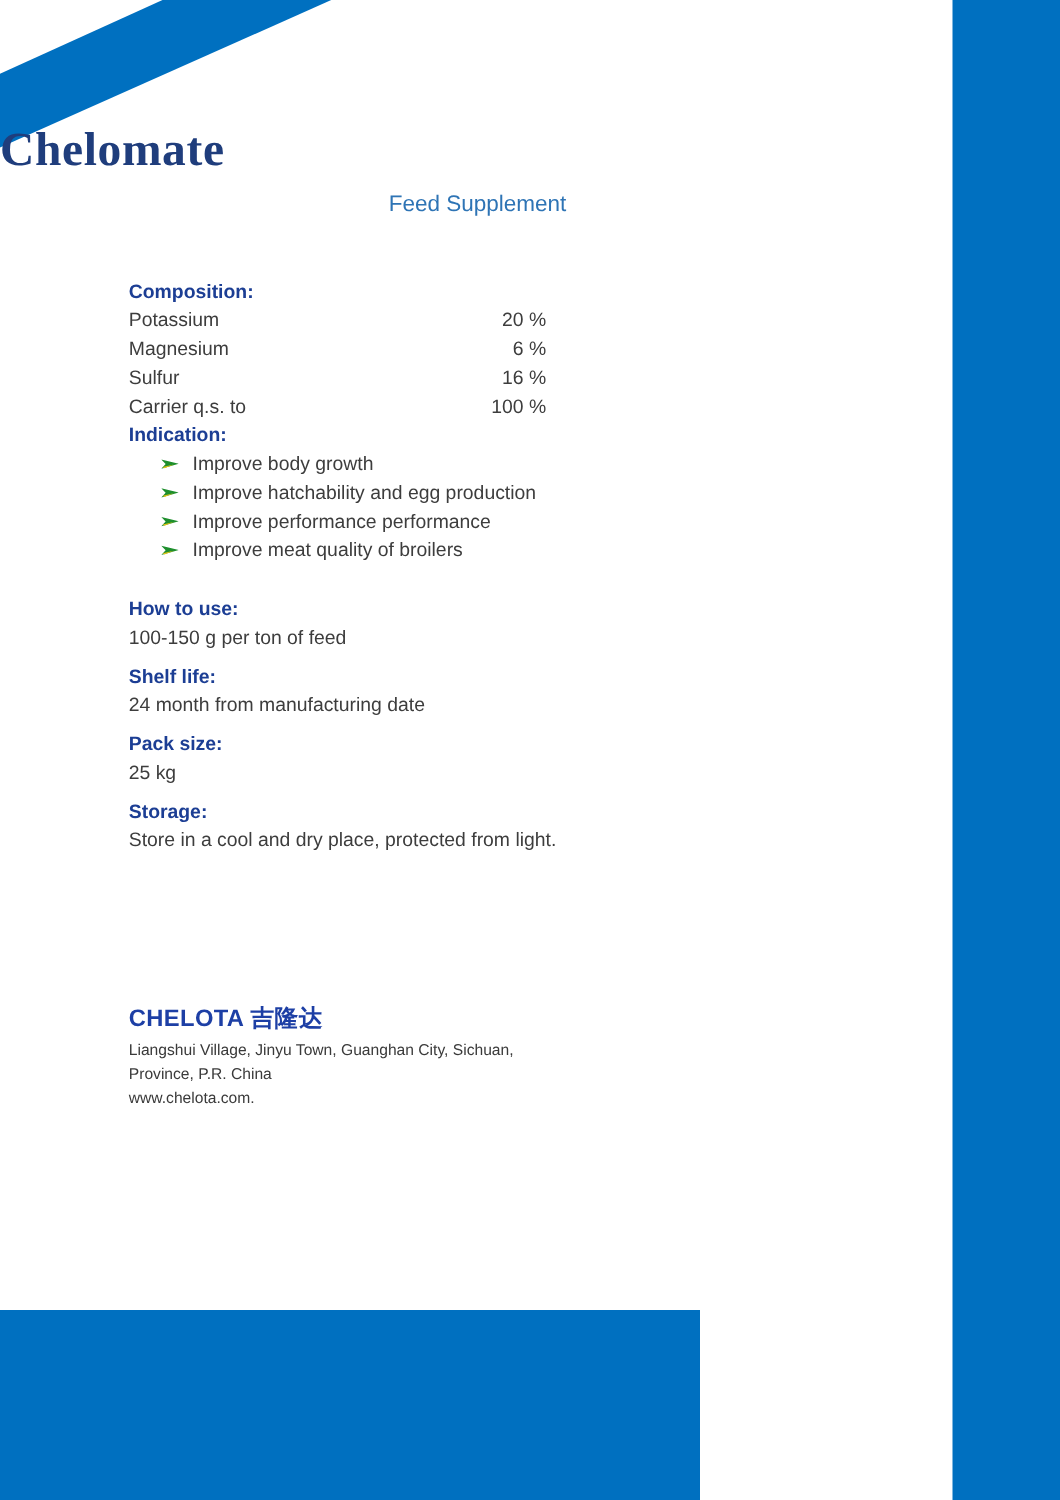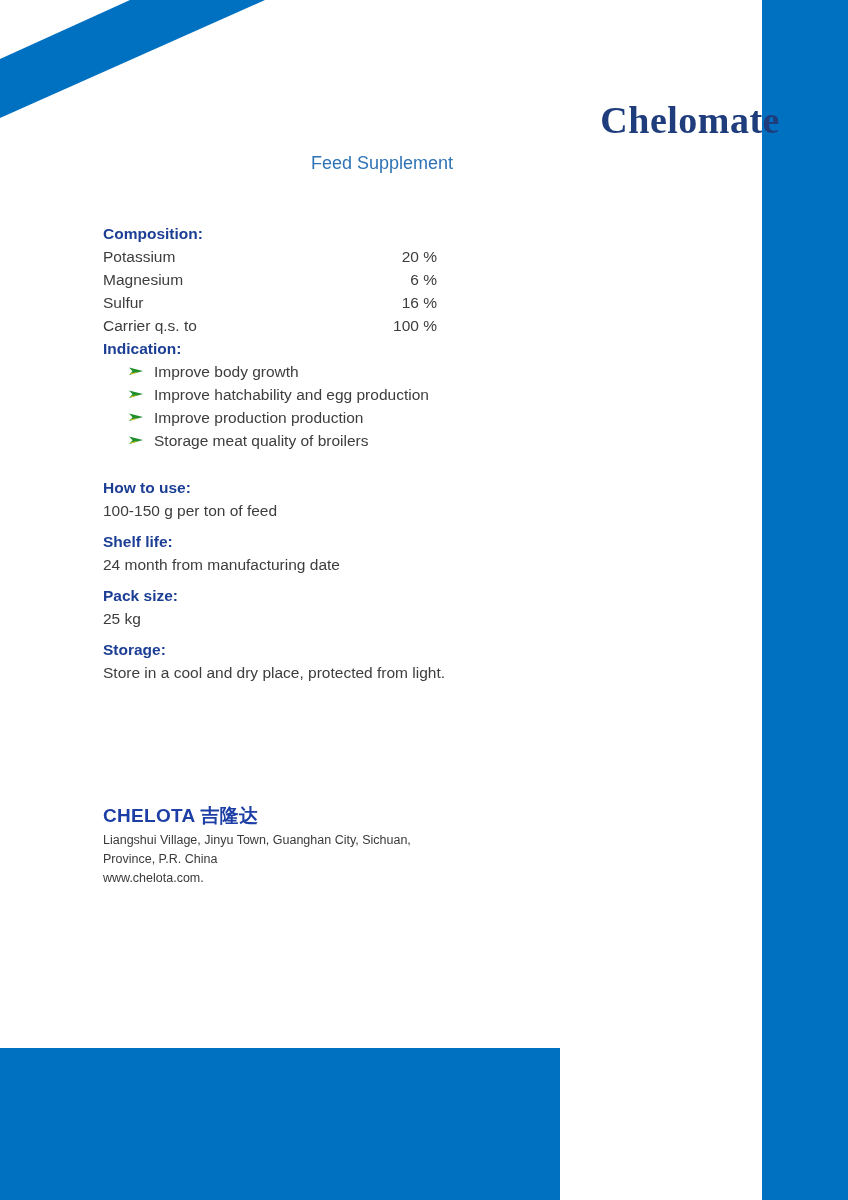--- a/index.html
+++ b/index.html
@@ -18,21 +18,21 @@
     position:relative;width:848px;height:1200px;margin:0 auto;
     background:#ffffff;overflow:hidden;
     font-family:"Liberation Sans",sans-serif;
   }
   
   .corner-band{position:absolute;left:0;top:0;display:block;}
   .right-bar{position:absolute;left:762px;top:0;width:86px;height:1200px;background:var(--accent-blue);}
   .bottom-rect{position:absolute;left:0;top:1048px;width:560px;height:152px;background:var(--accent-blue);}
   
   .title{
-    position:absolute;top:98px;left:0;width:780px;margin:0;text-align:right;
+    position:absolute;top:98px;left:0;width:780px;margin:0;text-align:left;
     font-family:"Liberation Serif",serif;font-size:38px;font-weight:bold;
     color:var(--title-navy);letter-spacing:.5px;
   }
   .subtitle{
     position:absolute;top:153px;left:0;width:764px;text-align:center;
     font-size:18px;color:var(--subtitle-blue);
   }
   
   .content{
     position:absolute;left:103px;top:222px;width:430px;
@@ -107,28 +107,28 @@
           <polygon points="0,1.5 14,5 0,9 3.5,5.2" fill="#1E8F2D"></polygon>
           <polygon points="1.2,7.6 10,5.5 2.6,8.6" fill="#E5C314"></polygon>
         </svg>
         <span>Improve hatchability and egg production</span>
       </li>
       <li>
         <svg class="bullet-icon" width="14" height="11" viewBox="0 0 14 11" aria-hidden="true">
           <polygon points="0,1.5 14,5 0,9 3.5,5.2" fill="#1E8F2D"></polygon>
           <polygon points="1.2,7.6 10,5.5 2.6,8.6" fill="#E5C314"></polygon>
         </svg>
-        <span>Improve production production</span>
+        <span>Improve performance performance</span>
       </li>
       <li>
         <svg class="bullet-icon" width="14" height="11" viewBox="0 0 14 11" aria-hidden="true">
           <polygon points="0,1.5 14,5 0,9 3.5,5.2" fill="#1E8F2D"></polygon>
           <polygon points="1.2,7.6 10,5.5 2.6,8.6" fill="#E5C314"></polygon>
         </svg>
-        <span>Storage meat quality of broilers</span>
+        <span>Improve meat quality of broilers</span>
       </li>
     </ul>
 
     <div class="section first">
       <h2 class="sec-heading">How to use:</h2>
       <p>100-150 g per ton of feed</p>
     </div>
 
     <div class="section">
       <h2 class="sec-heading">Shelf life:</h2>

